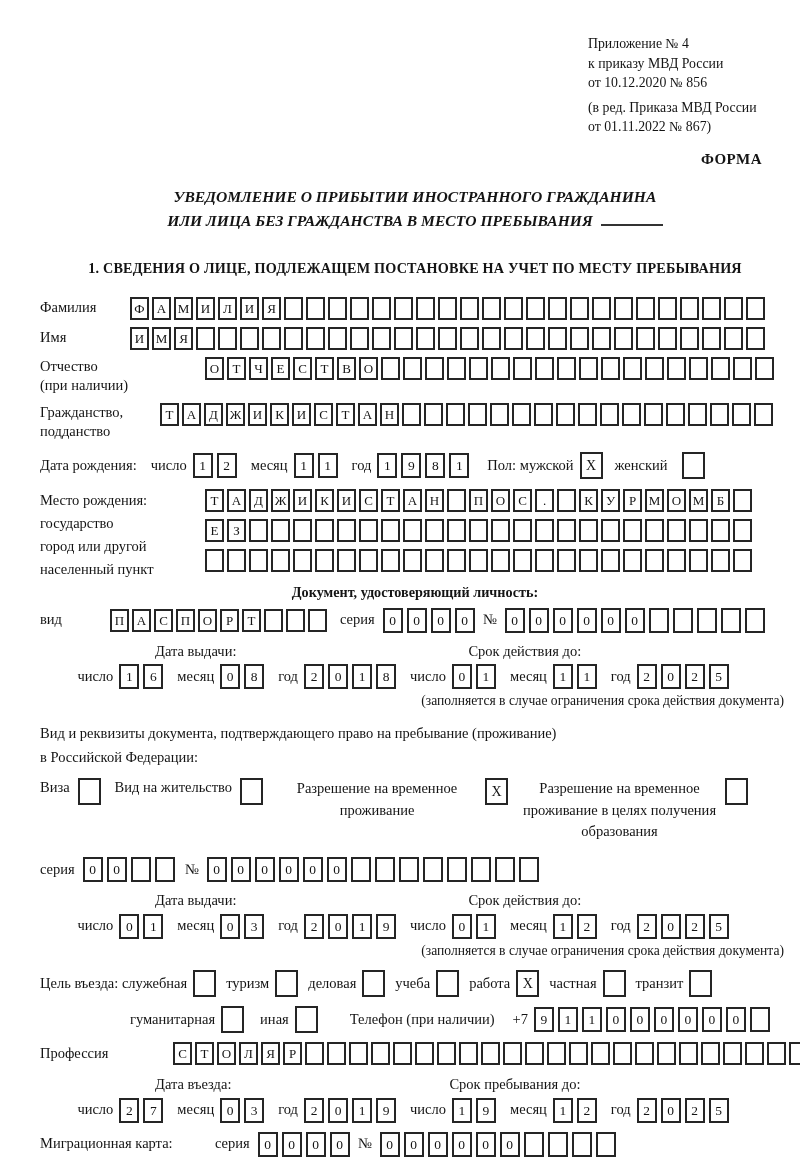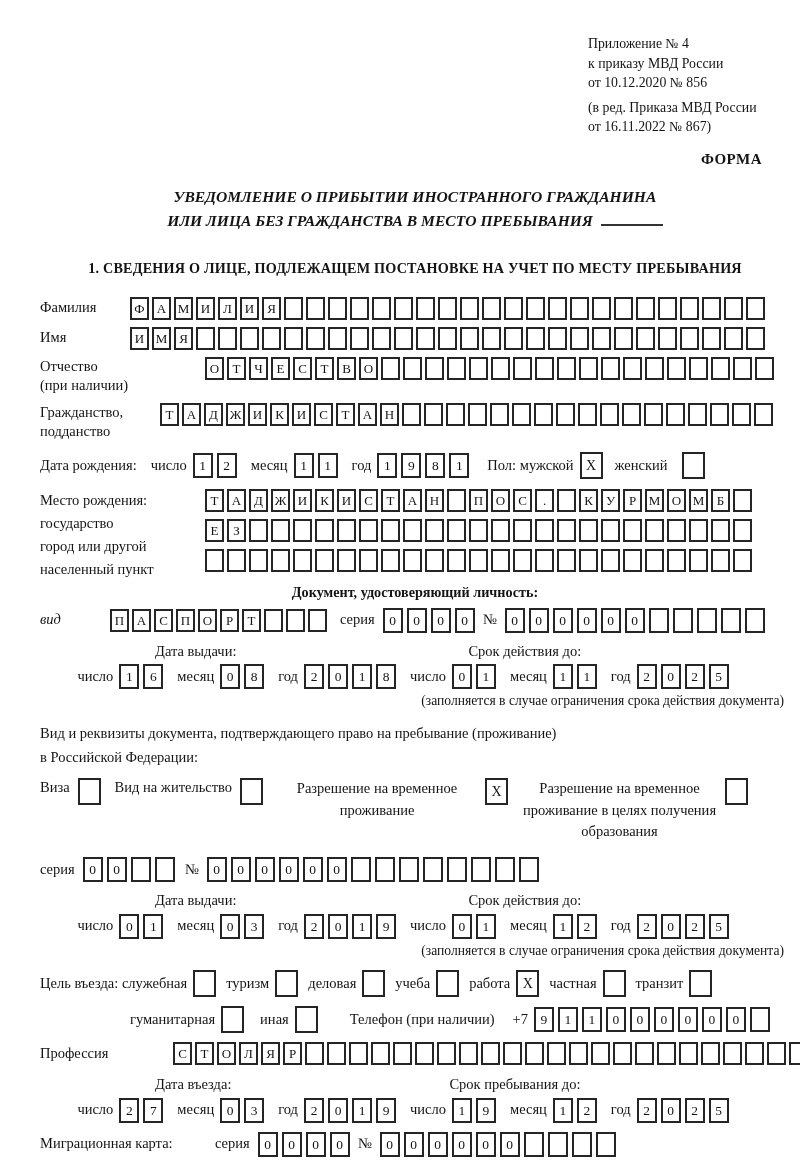--- a/index.html
+++ b/index.html
@@ -58,21 +58,21 @@
 </head>
 <body>
 
 <div class="page">
 
   <div class="hdr">
     <div>Приложение № 4</div>
     <div>к приказу МВД России</div>
     <div>от 10.12.2020 № 856</div>
     <div class="sub">(в ред. Приказа МВД России</div>
-    <div>от 16.11.2022 № 867)</div>
+    <div>от 01.11.2022 № 867)</div>
   </div>
 
   <div class="forma">ФОРМА</div>
 
   <div class="title">
     <div>УВЕДОМЛЕНИЕ О ПРИБЫТИИ ИНОСТРАННОГО ГРАЖДАНИНА</div>
     <div><span>ИЛИ ЛИЦА БЕЗ ГРАЖДАНСТВА В МЕСТО ПРЕБЫВАНИЯ</span><span class="uline"></span></div>
   </div>
 
   <div class="sec1">1. СВЕДЕНИЯ О ЛИЦЕ, ПОДЛЕЖАЩЕМ ПОСТАНОВКЕ НА УЧЕТ ПО МЕСТУ ПРЕБЫВАНИЯ</div>
@@ -334,21 +334,21 @@
             <span class="cell"></span>
             <span class="cell"></span>
             <span class="cell"></span>
           </span></div>
     </span>
   </div>
 
   <div class="center-bold">Документ, удостоверяющий личность:</div>
 
   <div class="frow" style="margin-bottom:9px;">
-    <span style="width:70px;flex:none;font-style:italic;">вид</span>
+    <span style="width:70px;flex:none;">вид</span>
     <span class="cells">
         <span class="cell">П</span>
         <span class="cell">А</span>
         <span class="cell">С</span>
         <span class="cell">П</span>
         <span class="cell">О</span>
         <span class="cell">Р</span>
         <span class="cell">Т</span>
         <span class="cell"></span>
         <span class="cell"></span>

